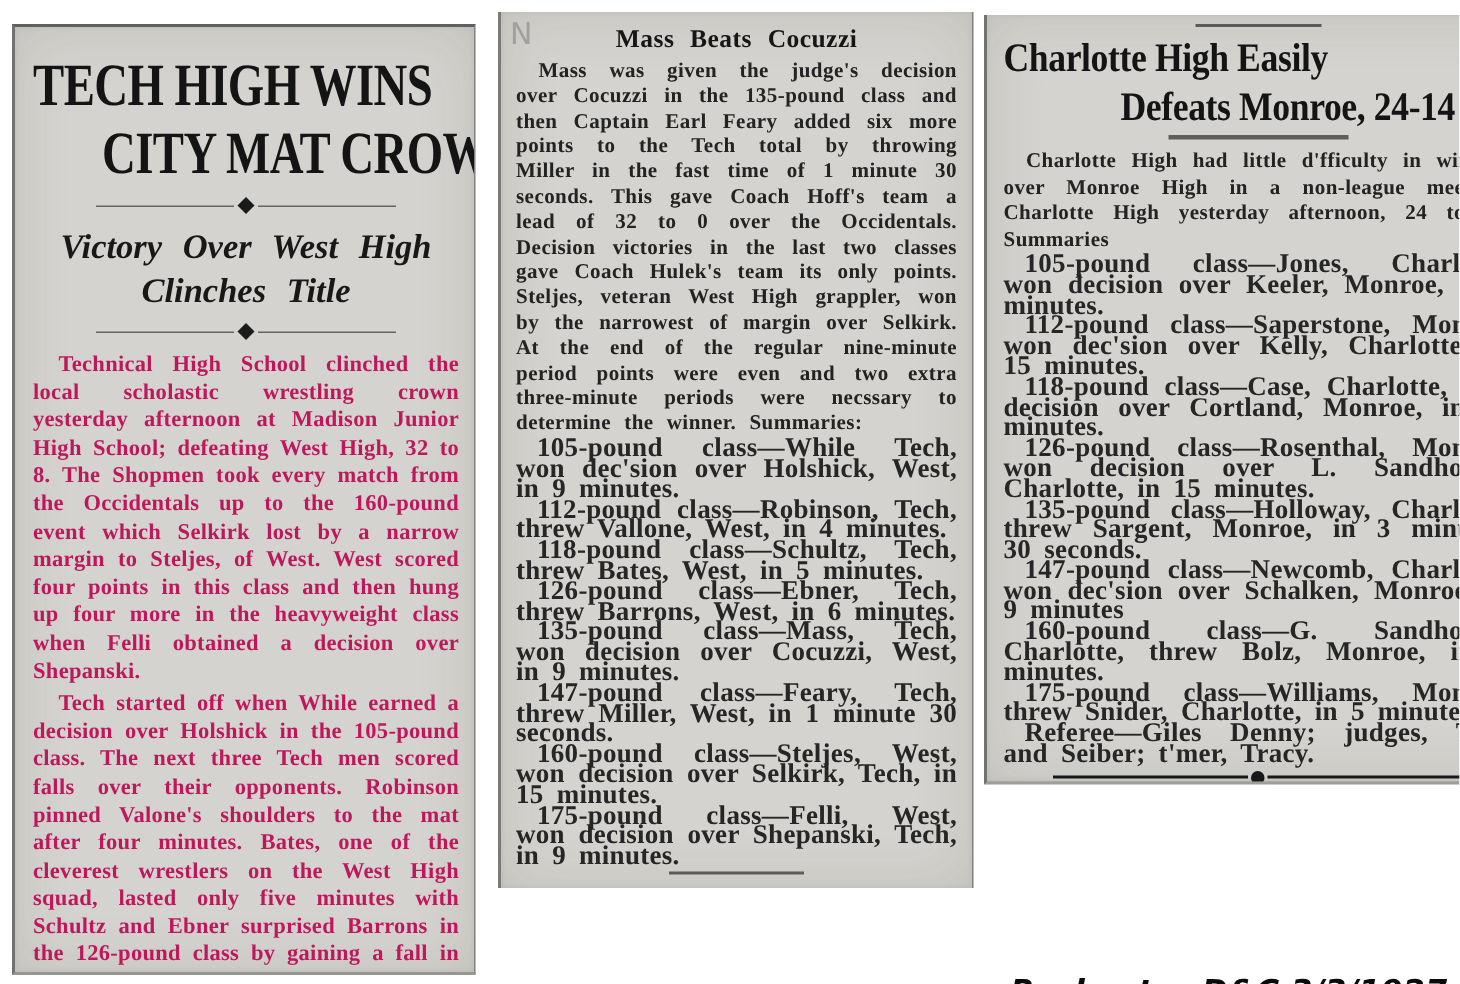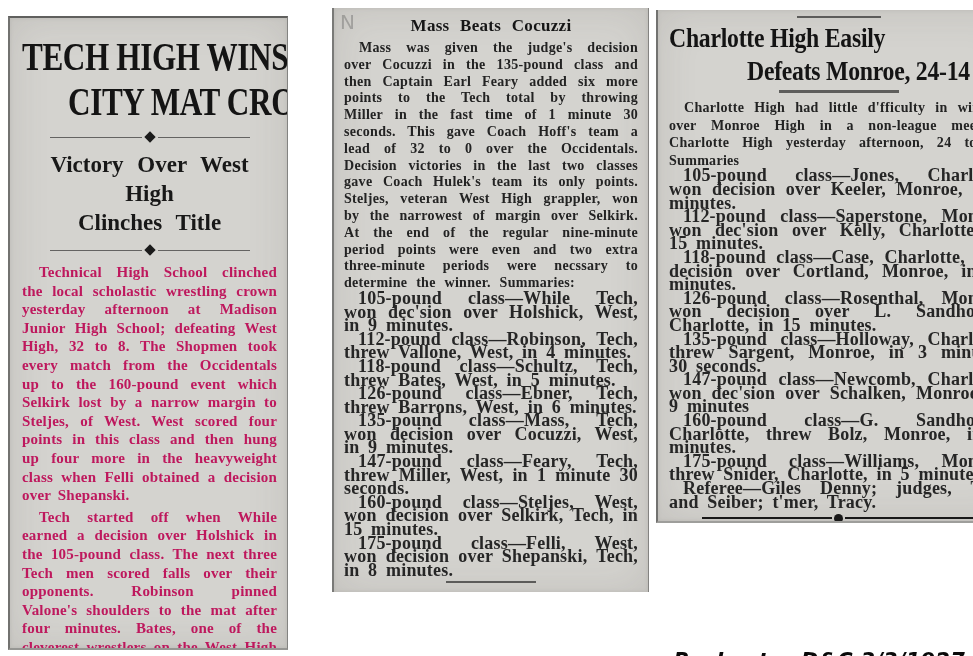--- a/index.html
+++ b/index.html
@@ -6,21 +6,21 @@
   html,body { background:#ffffff; }
   .page {
     position:relative; width:973px; height:656px; background:#ffffff;
     font-family:"Liberation Serif","DejaVu Serif",serif; overflow:hidden;
   }
   .clip {
     position:absolute; background:#d4d3cf; color:#1e1e1e; overflow:hidden;
     box-shadow: inset 0 0 40px rgba(90,85,75,0.14), inset 0 0 4px rgba(0,0,0,0.08);
   }
   .clip-left {
-    left:8px; top:16px; width:280px; height:634px; padding:8px 10px 4px 12px;
+    left:8px; top:16px; width:309px; height:634px; padding:8px 10px 4px 12px;
     border-top:2px solid rgba(35,35,35,0.65);
     border-left:2px solid rgba(35,35,35,0.55);
     border-right:1px solid rgba(35,35,35,0.45);
     border-bottom:2px solid rgba(35,35,35,0.35);
   }
   .clip-middle {
     left:332px; top:8px; width:317px; height:584px; padding:8px 10px 2px 10px;
     border-left:2px solid rgba(35,35,35,0.5);
     border-right:1px solid rgba(35,35,35,0.45);
   }
@@ -33,21 +33,21 @@
   
   .big-headline { font-weight:700; color:#141414; }
   .hl-line { display:block; white-space:nowrap; transform-origin:0 50%; }
   .clip-left .hl-line { font-size:40px; line-height:45px; transform:scaleX(0.78); letter-spacing:-0.5px; }
   .clip-left .hl-line.indent { margin-left:46px; }
   .clip-left .big-headline { margin-top:8px; }
   .clip-right .hl-line { font-size:27px; line-height:33px; transform:scaleX(0.88); letter-spacing:-0.3px; }
   .clip-right .hl-line.indent { margin-left:78px; }
   .subhead {
     font-size:23px; line-height:29px; font-weight:700; text-align:center;
-    word-spacing:8px; color:#181818; margin-top:4px;
+    word-spacing:8px; color:#181818; margin-top:4px;font-style:italic;
   }
   .subhead .sh-line { display:block; }
   .mid-headline {
     font-size:17px; font-weight:700; text-align:center; word-spacing:6px;
     letter-spacing:0.3px; color:#161616; margin-bottom:4px;
   }
   
   .arrow-divider { display:flex; align-items:center; justify-content:center; height:14px; margin:6px 0 6px 0; }
   .arrow-divider .bar { width:92px; height:2px; background:rgba(25,25,25,0.85); }
   .arrow-divider .bar.thin { height:1px; background:rgba(25,25,25,0.6); }
@@ -114,21 +114,21 @@
     <span class="pencil-mark">N</span>
     <h3 class="mid-headline">Mass Beats Cocuzzi</h3>
     <p class="lead-par">Mass was given the judge's decision over Cocuzzi in the 135-pound class and then Captain Earl Feary added six more points to the Tech total by throwing Miller in the fast time of 1 minute 30 seconds. This gave Coach Hoff's team a lead of 32 to 0 over the Occidentals. Decision victories in the last two classes gave Coach Hulek's team its only points. Steljes, veteran West High grappler, won by the narrowest of margin over Selkirk. At the end of the regular nine-minute period points were even and two extra three-minute periods were necssary to determine the winner. Summaries:</p>
     <p class="agate">105-pound class—While Tech, won dec'sion over Holshick, West, in 9 minutes.</p>
     <p class="agate">112-pound class—Robinson, Tech, threw Vallone, West, in 4 minutes.</p>
     <p class="agate">118-pound class—Schultz, Tech, threw Bates, West, in 5 minutes.</p>
     <p class="agate">126-pound class—Ebner, Tech, threw Barrons, West, in 6 minutes.</p>
     <p class="agate">135-pound class—Mass, Tech, won decision over Cocuzzi, West, in 9 minutes.</p>
     <p class="agate">147-pound class—Feary, Tech, threw Miller, West, in 1 minute 30 seconds.</p>
     <p class="agate">160-pound class—Steljes, West, won decision over Selkirk, Tech, in 15 minutes.</p>
-    <p class="agate">175-pound class—Felli, West, won decision over Shepanski, Tech, in 8 minutes.</p>
+    <p class="agate">175-pound class—Felli, West, won decision over Shepanski, Tech, in 9 minutes.</p>
     <div class="short-rule"></div>
   </article>
 
   <article class="clip clip-right">
     <div class="short-rule top"></div>
     <h1 class="big-headline">
       <span class="hl-line">Charlotte High Easily</span>
       <span class="hl-line indent">Defeats Monroe, 24-14</span>
     </h1>
     <div class="short-rule under"></div>

